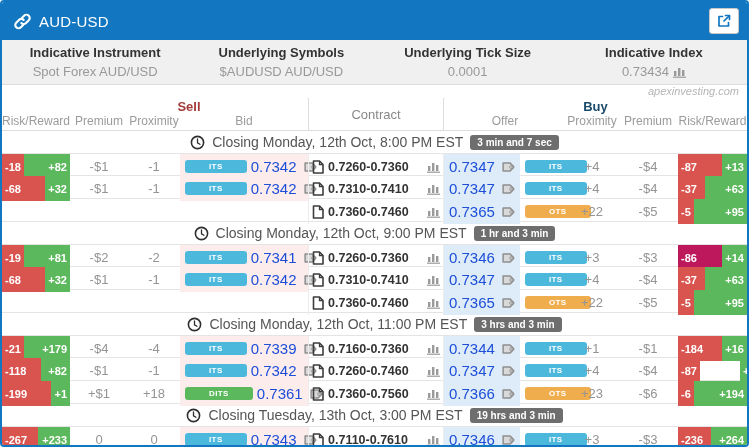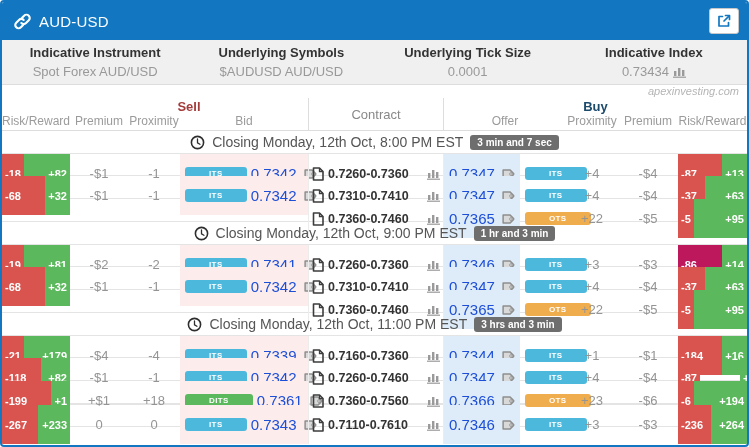--- a/index.html
+++ b/index.html
@@ -68,21 +68,21 @@
   .cell { display:flex; align-items:center; justify-content:center; font-size:13px; color:#949494; }
   .rr-bar { display:flex; width:100%; height:100%; font-size:11px; font-weight:bold; color:#fff; overflow:hidden; }
   .rr-seg { display:flex; align-items:center; padding:0 3px; white-space:nowrap; min-width:max-content; }
   .rr-risk { justify-content:flex-start; }
   .rr-reward { justify-content:flex-end; }
   .bid-group {
     width:100%; height:100%; display:flex; align-items:center;
     padding:0 5px; gap:4px;
   }
   .offer-cell { width:100%; height:100%; display:flex; align-items:center; padding-right:2px; }
-  .offer-bg { flex:1; height:100%; display:flex; align-items:center; padding:11px 5px; gap:4px; }
+  .offer-bg { flex:1; height:100%; display:flex; align-items:center; padding:4px 5px; gap:4px; }
   .price { flex:1; text-align:center; font-size:15px; color:#1d4ed8; cursor:pointer; }
   .pill {
     font-size:8px; font-weight:bold; color:#fff; padding:2px 24px;
     border-radius:3px; letter-spacing:.4px; line-height:9px;text-align:center;
   }
   .contract-cell {
     border-left:1px solid #ececec; border-right:1px solid #ececec;
     display:flex; align-items:center; gap:4px; padding:0 3px;
     font-size:12.5px; font-weight:bold; color:#333; white-space:nowrap;
     height:100%; cursor:pointer;
@@ -811,20 +811,30 @@
       <div class="rr-bar">
         <span class="rr-seg rr-risk" style="flex: 6 1 0%; background: rgb(217, 83, 79);">-6</span>
         <span class="rr-seg rr-reward" style="flex: 194 1 0%; background: rgb(92, 184, 92);">+194</span>
       </div>
     </div>
   </div>
 </div>
   </div>
 
   <div>
+    <div class="ghead">
+      <span>
+        <svg width="15" height="15" viewBox="0 0 15 15">
+          <circle cx="7.5" cy="7.5" r="6.1" fill="none" stroke="#2e2e2e" stroke-width="1.6"></circle>
+          <path d="M7.5 4 v3.8 l2.4 1.5" fill="none" stroke="#2e2e2e" stroke-width="1.3" stroke-linecap="round"></path>
+        </svg>
+      </span>
+      <span>Closing Tuesday, 13th Oct, 3:00 PM EST</span>
+      <span class="countdown" style="background: rgb(110, 110, 110);">19 hrs and 3 min</span>
+    </div>
     <div>
   <div class="grid-cols row">
     <div class="cell">
       <div class="rr-bar sell-side">
         <span class="rr-seg rr-risk" style="flex: 267 1 0%; background: rgb(217, 83, 79);">-267</span>
         <span class="rr-seg rr-reward" style="flex: 233 1 0%; background: rgb(92, 184, 92);">+233</span>
       </div>
     </div>
     <div class="cell">0</div>
     <div class="cell">0</div>

